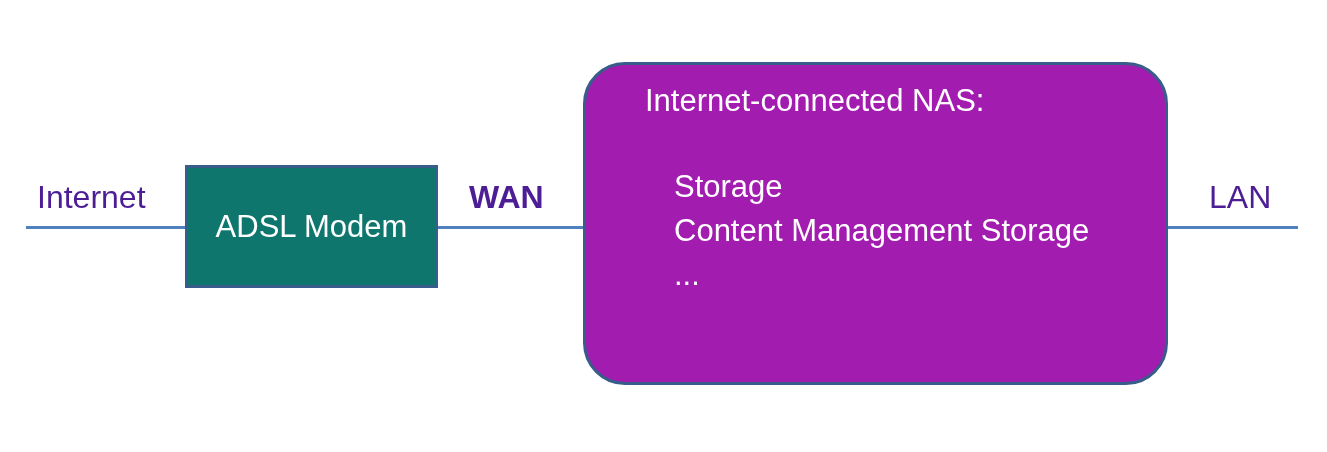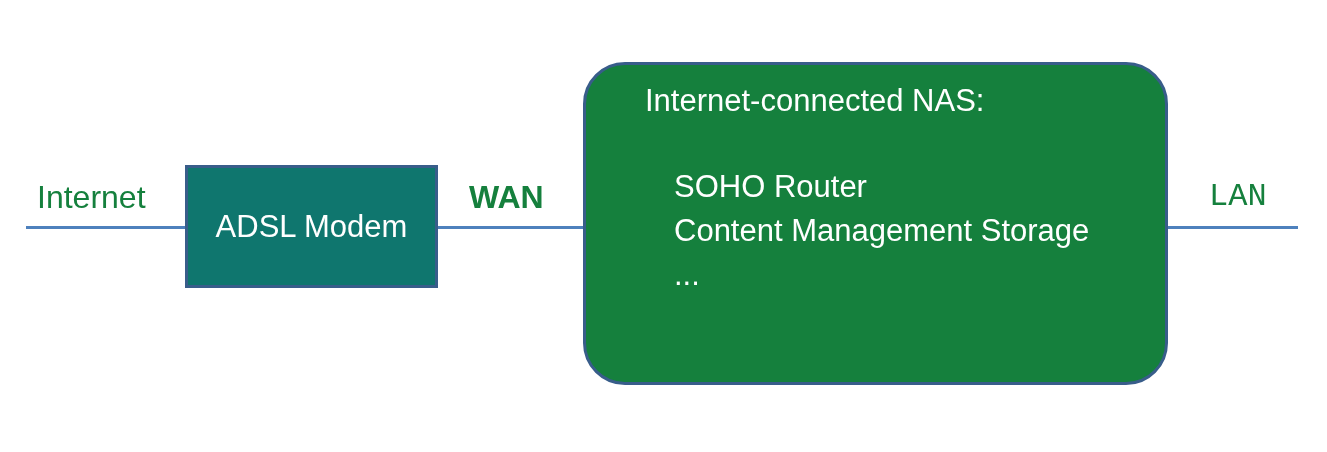--- a/index.html
+++ b/index.html
@@ -27,29 +27,29 @@
     height: 3px;
     background: #4E81BD;
   }
   #link-internet { left: 26px;   top: 226px; width: 160px; }
   #link-wan      { left: 426px;  top: 226px; width: 158px; }
   #link-lan      { left: 1167px; top: 226px; width: 131px; }
 
   
   .link-label {
     position: absolute;
-    color: #15803d;
+    color: #4c1d95;
     font-size: 32px;
     line-height: 32px;
     white-space: nowrap;
     font-family: "Liberation Sans", sans-serif;
   }
   #label-internet { left: 37px;   top: 181px; }
   #label-wan      { left: 469px;  top: 181px; font-weight: bold; }
-  #label-lan      { left: 1209px; top: 181px; font-family: Liberation Mono, monospace; }
+  #label-lan      { left: 1209px; top: 181px; }
 
   
   #modem-box {
     position: absolute;
     left: 185px;
     top: 165px;
     width: 253px;
     height: 123px;
     box-sizing: border-box;
     background: #0f766e;
@@ -67,21 +67,21 @@
   }
 
   
   #nas-box {
     position: absolute;
     left: 583px;
     top: 62px;
     width: 585px;
     height: 323px;
     box-sizing: border-box;
-    background: #15803d;
+    background: #a21caf;
     border: 3px solid #385D8A;
     border-radius: 42px;
   }
   #nas-title {
     position: absolute;
     left: 59px;
     top: 17px;
     color: #ffffff;
     font-size: 31px;
     line-height: 38px;
@@ -127,20 +127,20 @@
 
   <div id="modem-box">
     <span id="modem-label">ADSL Modem</span>
   </div>
 
   <div id="nas-box">
 
     <div id="nas-title">Internet-connected NAS:</div>
 
     <ul id="nas-service-list">
-      <li>SOHO Router</li>
+      <li>Storage</li>
       <li>Content Management Storage</li>
       <li class="ellipsis-item">...</li>
     </ul>
 
   </div>
 
 </div>
 
 </body></html>

